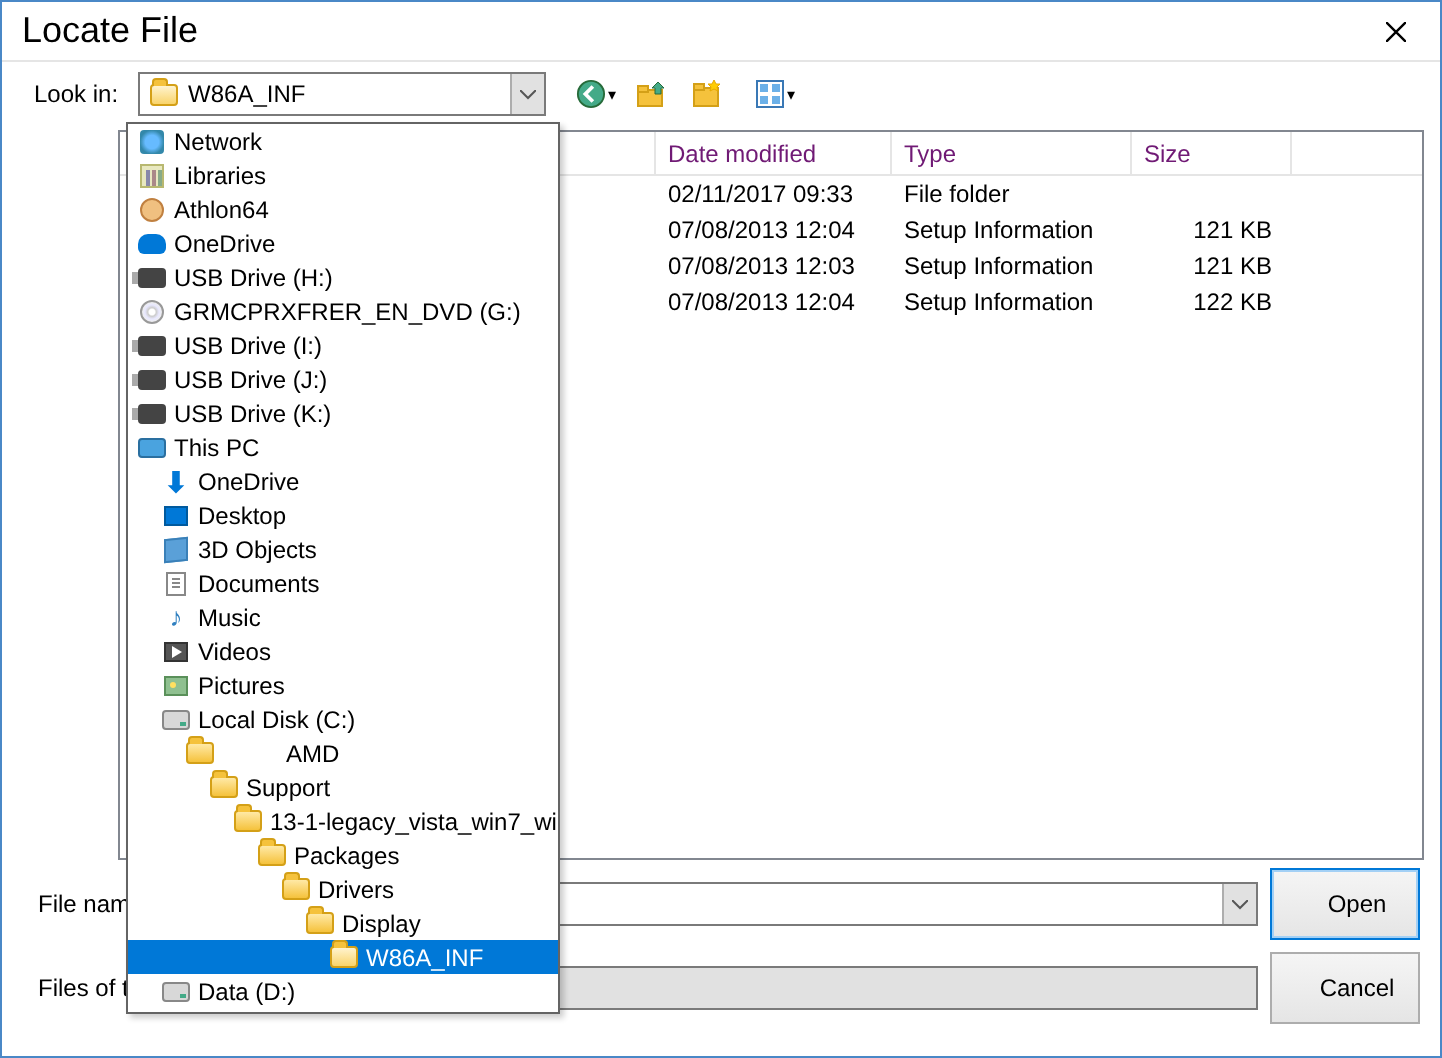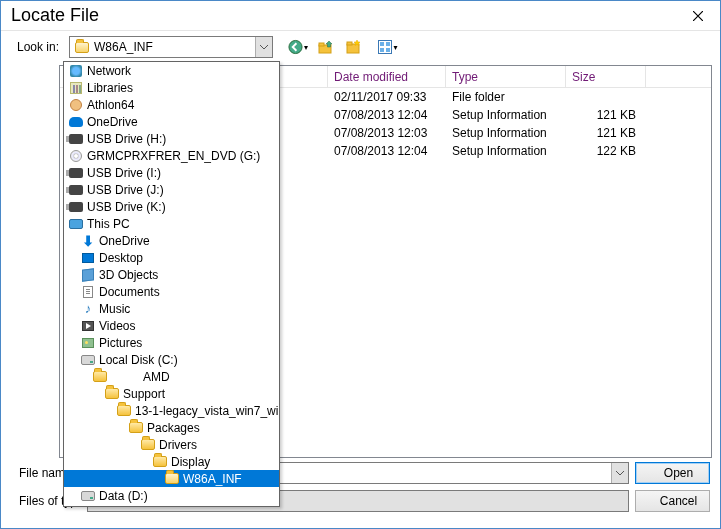--- a/index.html
+++ b/index.html
@@ -26,21 +26,21 @@
   .rows { flex: 1; overflow: auto; }
   .row { height: 18px; display: flex; align-items: center; }
   .row .c0 { padding-left: 4px; display: flex; align-items: center; gap: 3px; }
   .bottom { padding: 4px 10px 10px 18px; }
   .form-row { display: flex; align-items: center; margin-bottom: 6px; gap: 6px; }
   .form-row label { width: 62px; }
   .filename-input { flex: 1; height: 22px; border: 1px solid #7a7a7a; background: #fff; display: flex; align-items: center; }
   .filename-input .text { flex: 1; padding-left: 4px; }
   .filename-input .arrow { width: 17px; height: 20px; background: #e1e1e1; border-left: 1px solid #adadad; display: flex; align-items: center; justify-content: center; }
   .filetype-select { flex: 1; height: 22px; border: 1px solid #7a7a7a; background: #e1e1e1; }
-  .btn { width: 75px; height: 22px; border: 1px solid #adadad; background: linear-gradient(#f5f5f5,#e5e5e5); cursor: pointer; padding-left: 12px; }
+  .btn { width: 75px; height: 36px; border: 1px solid #adadad; background: linear-gradient(#f5f5f5,#e5e5e5); cursor: pointer; padding-left: 12px; }
   .btn.default { border: 1px solid #0078d7; box-shadow: inset 0 0 0 1px #a3d0f5; }
   .dropdown { position: absolute; left: 62px; top: 60px; width: 217px; height: 446px; border: 1px solid #646464; background: #fff; z-index: 10; overflow: hidden; box-shadow: 2px 2px 3px rgba(0,0,0,0.2); }
   .dd-scroll { height: 100%; overflow-y: scroll; }
   .dd-scroll::-webkit-scrollbar { width: 17px; }
   .dd-scroll::-webkit-scrollbar-track { background: #f0f0f0; }
   .dd-scroll::-webkit-scrollbar-thumb { background: #cdcdcd; border: 1px solid #a6a6a6; }
   .dd-scroll::-webkit-scrollbar-button { height: 17px; background: #f0f0f0; border: 1px solid #cdcdcd; }
   .dd-item { height: 17px; display: flex; align-items: center; white-space: nowrap; cursor: pointer; }
   .dd-item.sel { background: #0078d7; color: #fff; }
   .dd-item.sel .label { background: #0078d7; color: #fff; }

